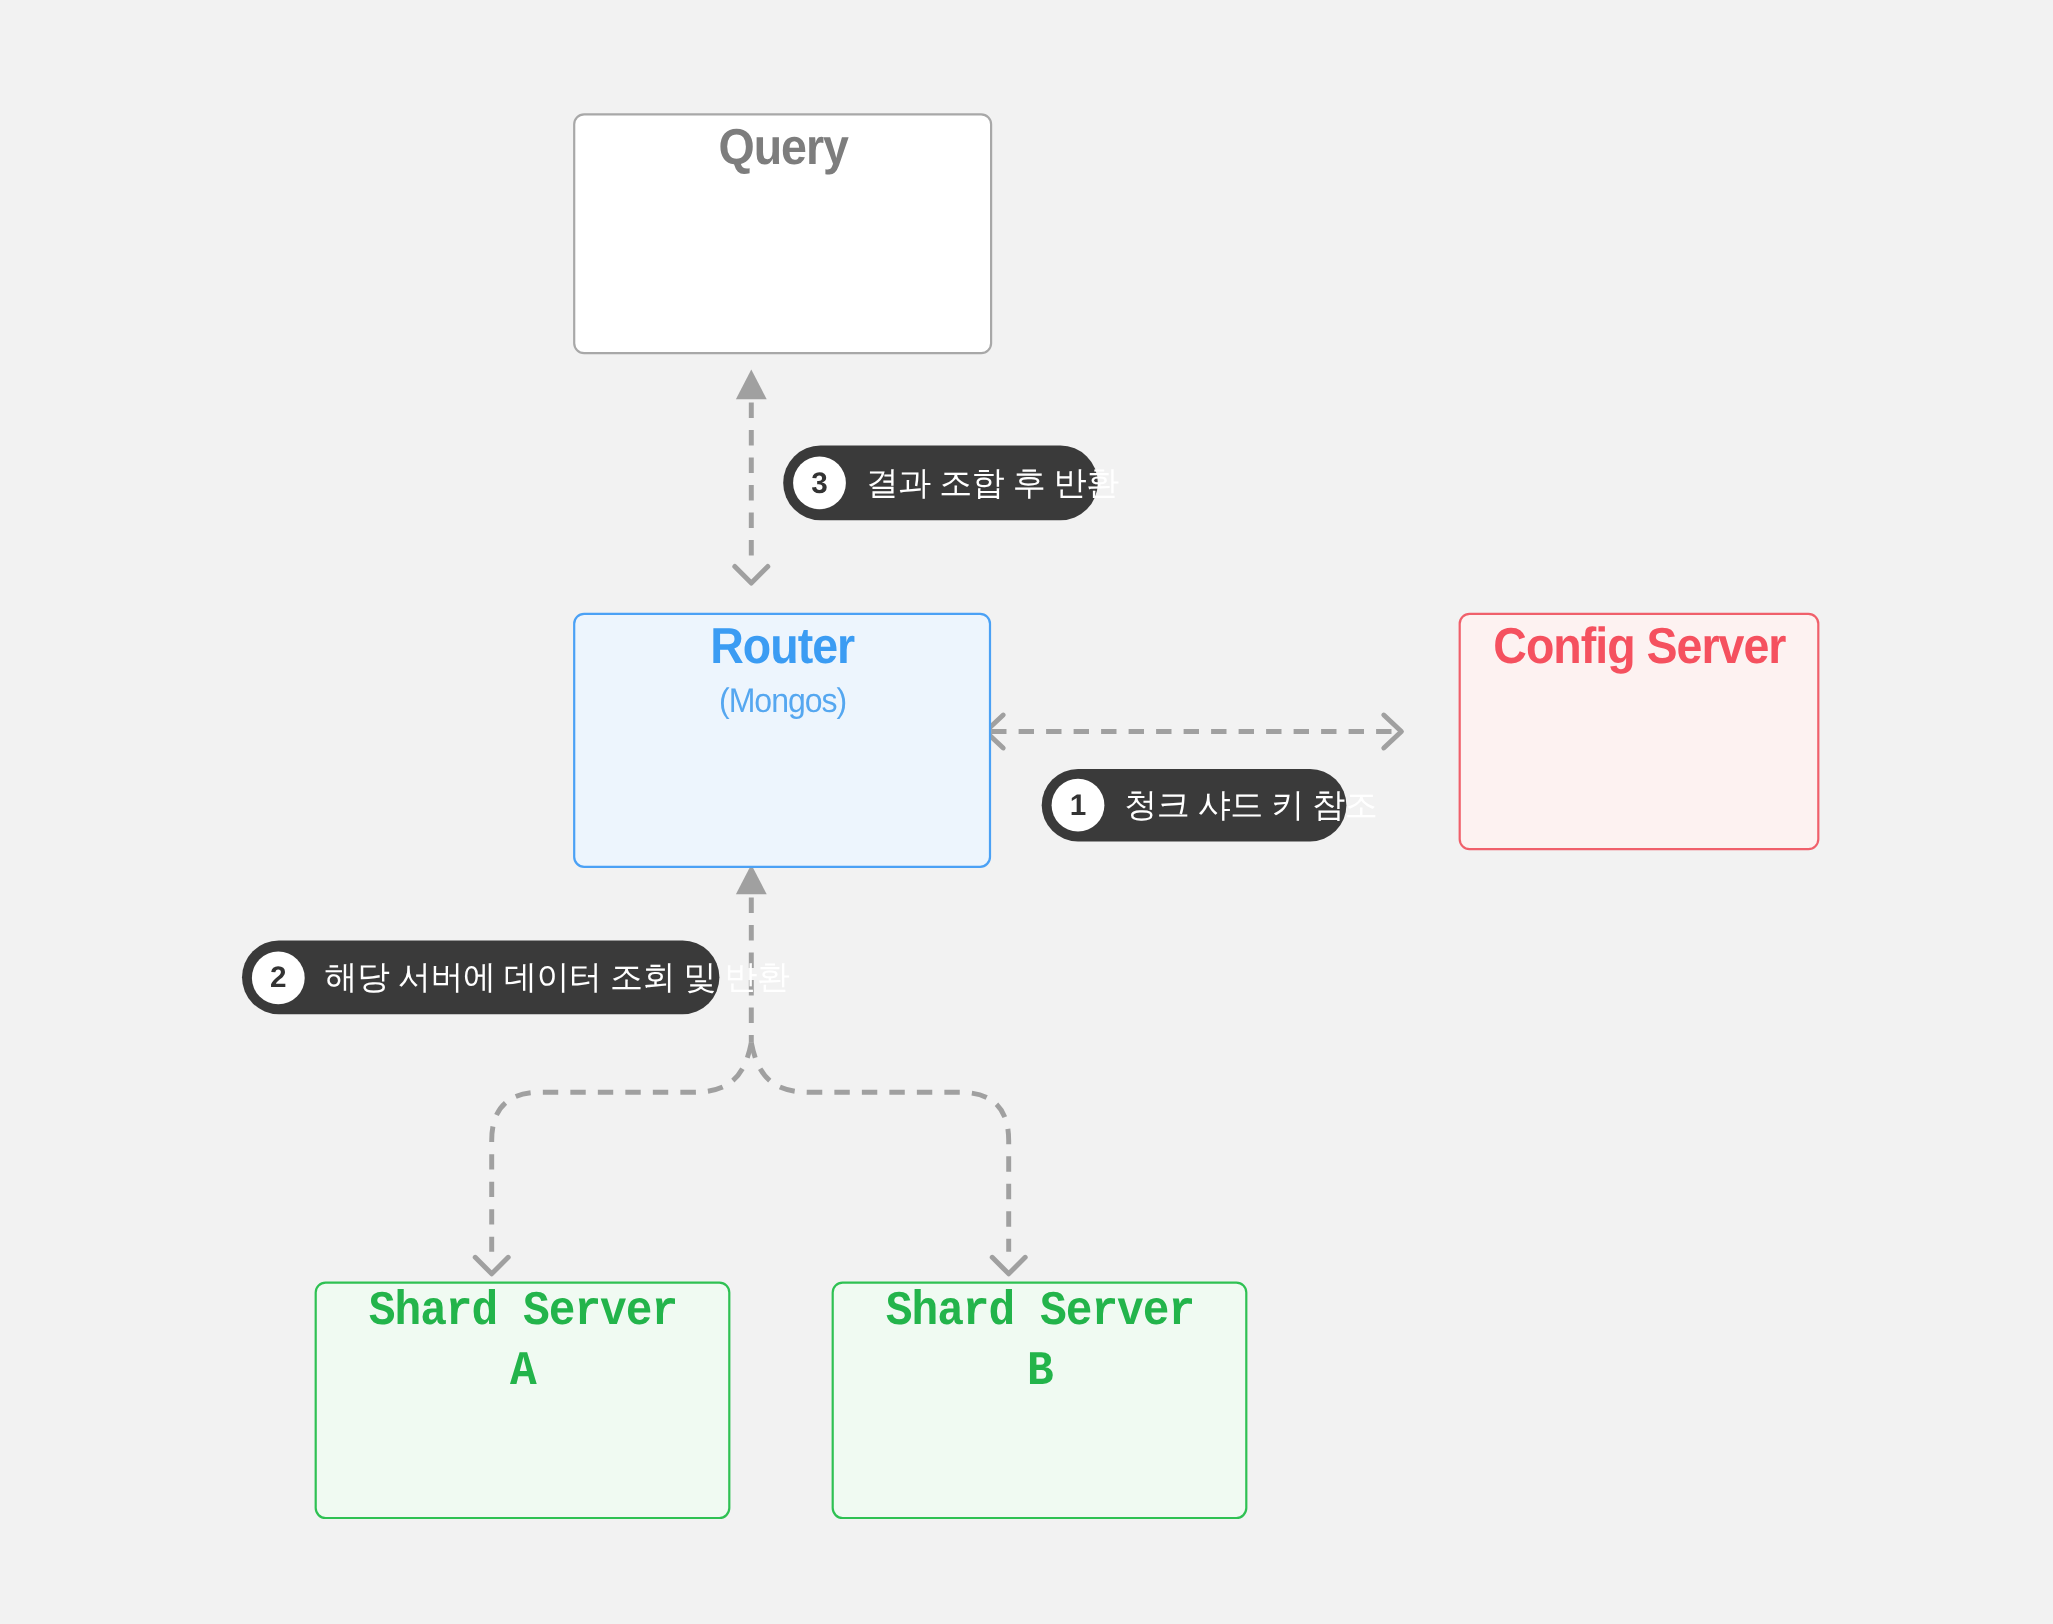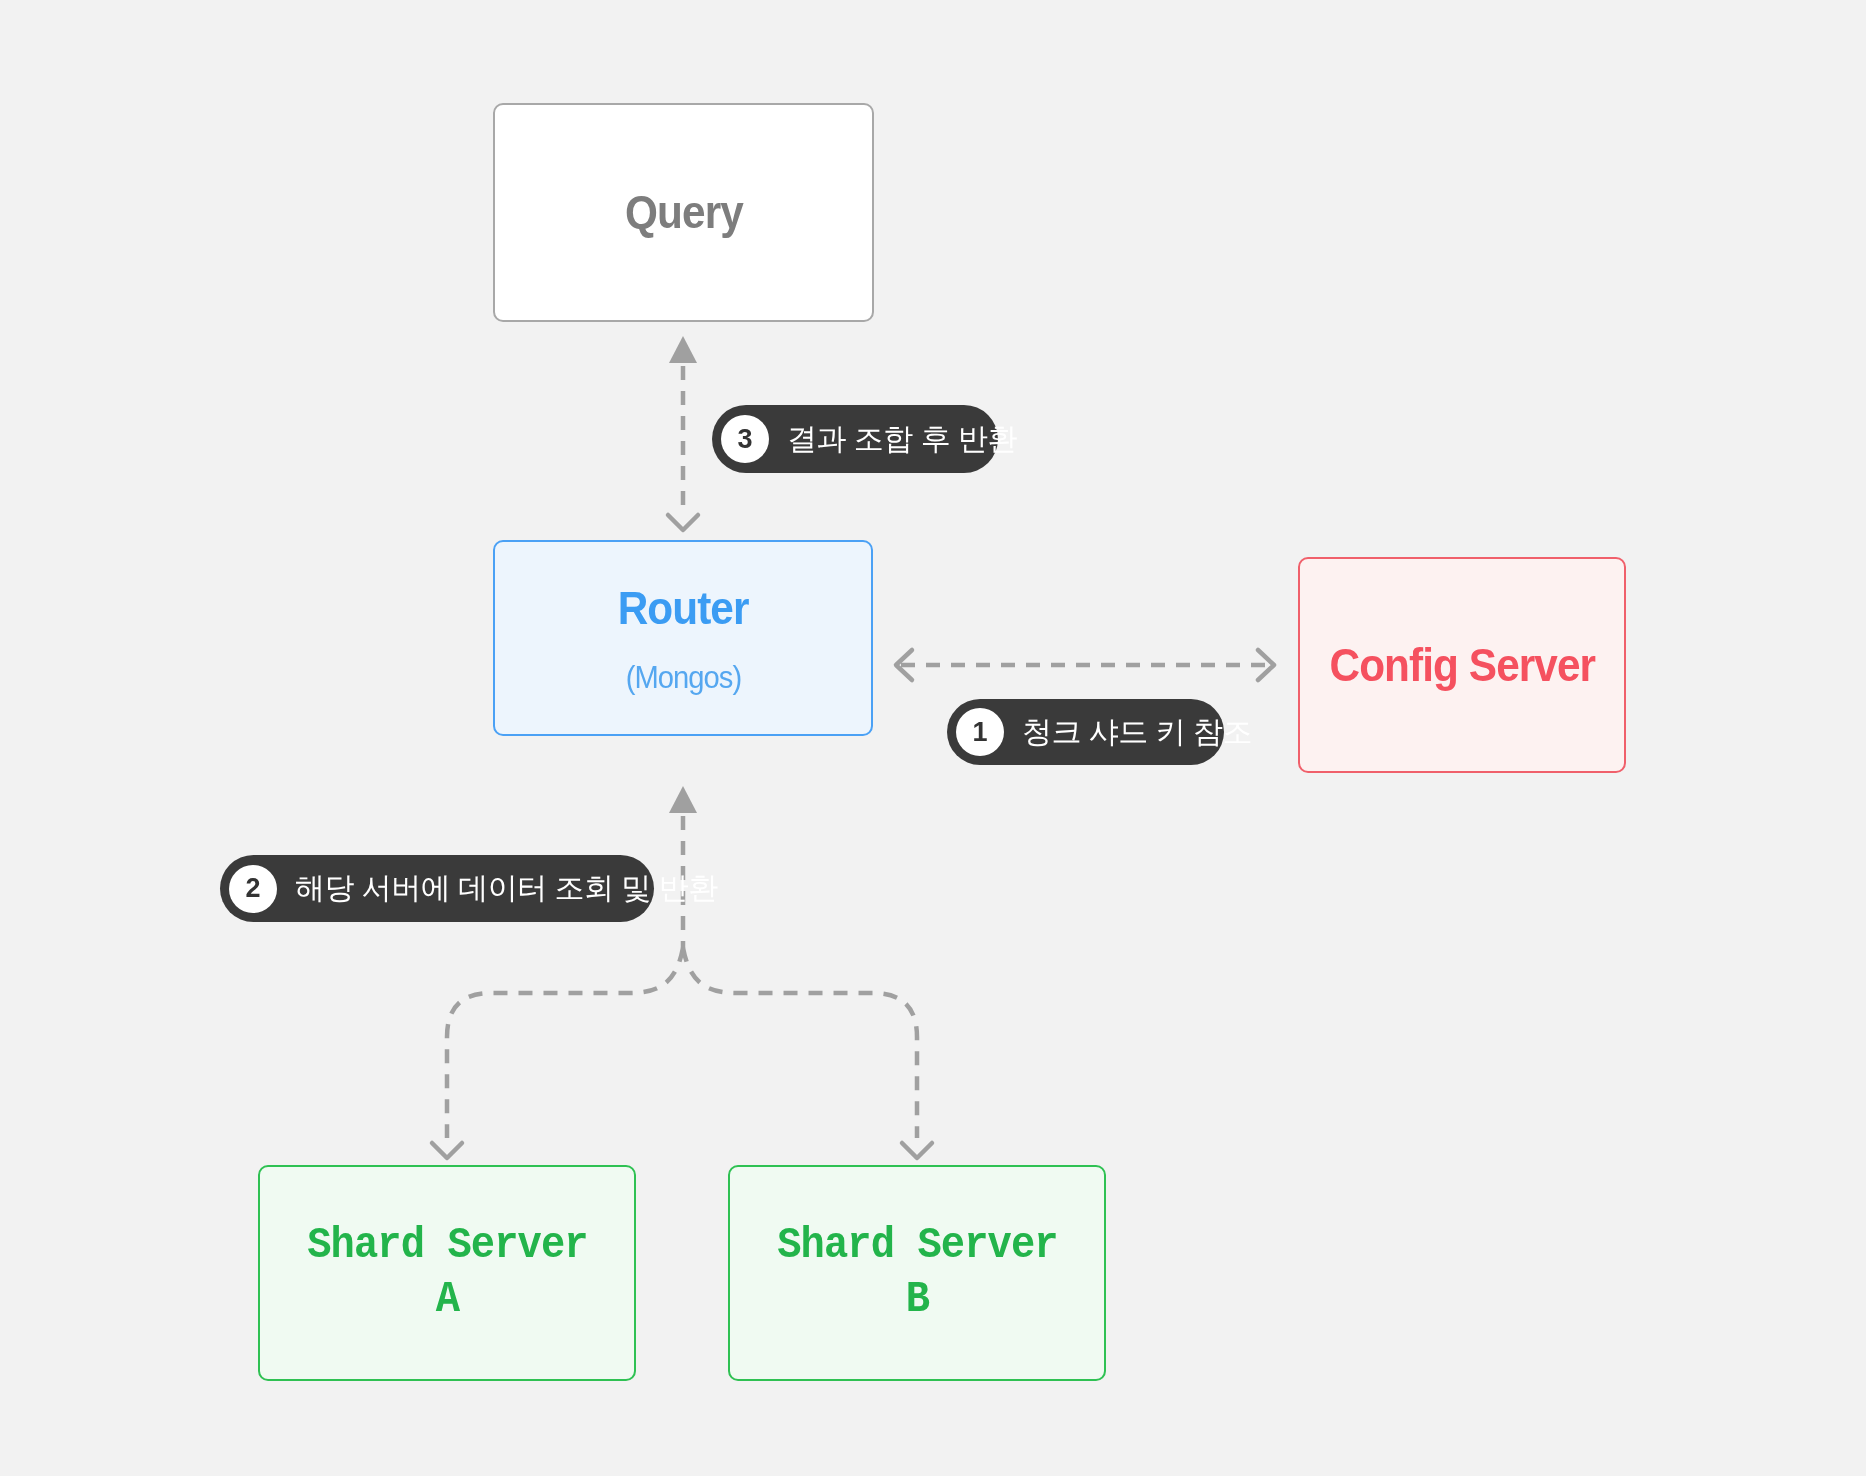--- a/index.html
+++ b/index.html
@@ -33,46 +33,46 @@
   svg.arrows{position:absolute;left:0;top:0;z-index:1;}
   .dline{stroke:var(--arrow);stroke-width:4.5;stroke-dasharray:14 11;fill:none;}
   .chev{stroke:var(--arrow);stroke-width:4.5;fill:none;stroke-linecap:round;stroke-linejoin:round;}
   .tri{fill:var(--arrow);stroke:none;}
 
   .node{
     position:absolute;
     display:flex;
     flex-direction:column;
     align-items:center;
-    justify-content:center;
     border-radius:10px;
     z-index:2;
     text-align:center;
+    margin-left:28px;
   }
   .node .big{
     font-weight:700;
     font-size:46px;
     letter-spacing:-1px;
     display:inline-block;
     transform:scaleX(0.92);
     line-height:1.22;
     white-space:pre-line;
   }
   .node-query{
     left:493px;top:103px;width:381px;height:219px;
     background:#ffffff;
     border:2px solid var(--query-border);
     color:var(--query-text);
   }
   .node-router{
-    left:493px;top:540px;width:380px;height:196px;
+    left:493px;top:557px;width:380px;height:232px;
     background:var(--router-bg);
     border:2px solid var(--router-border);
     color:var(--router-accent);
-    gap:24px;
+    gap:4px;
   }
   .node-router .sub{
     font-weight:400;
     font-size:31px;
     color:var(--router-sub);
     letter-spacing:-1px;
     display:inline-block;
     transform:scaleX(0.94);
   }
   .node-config{

